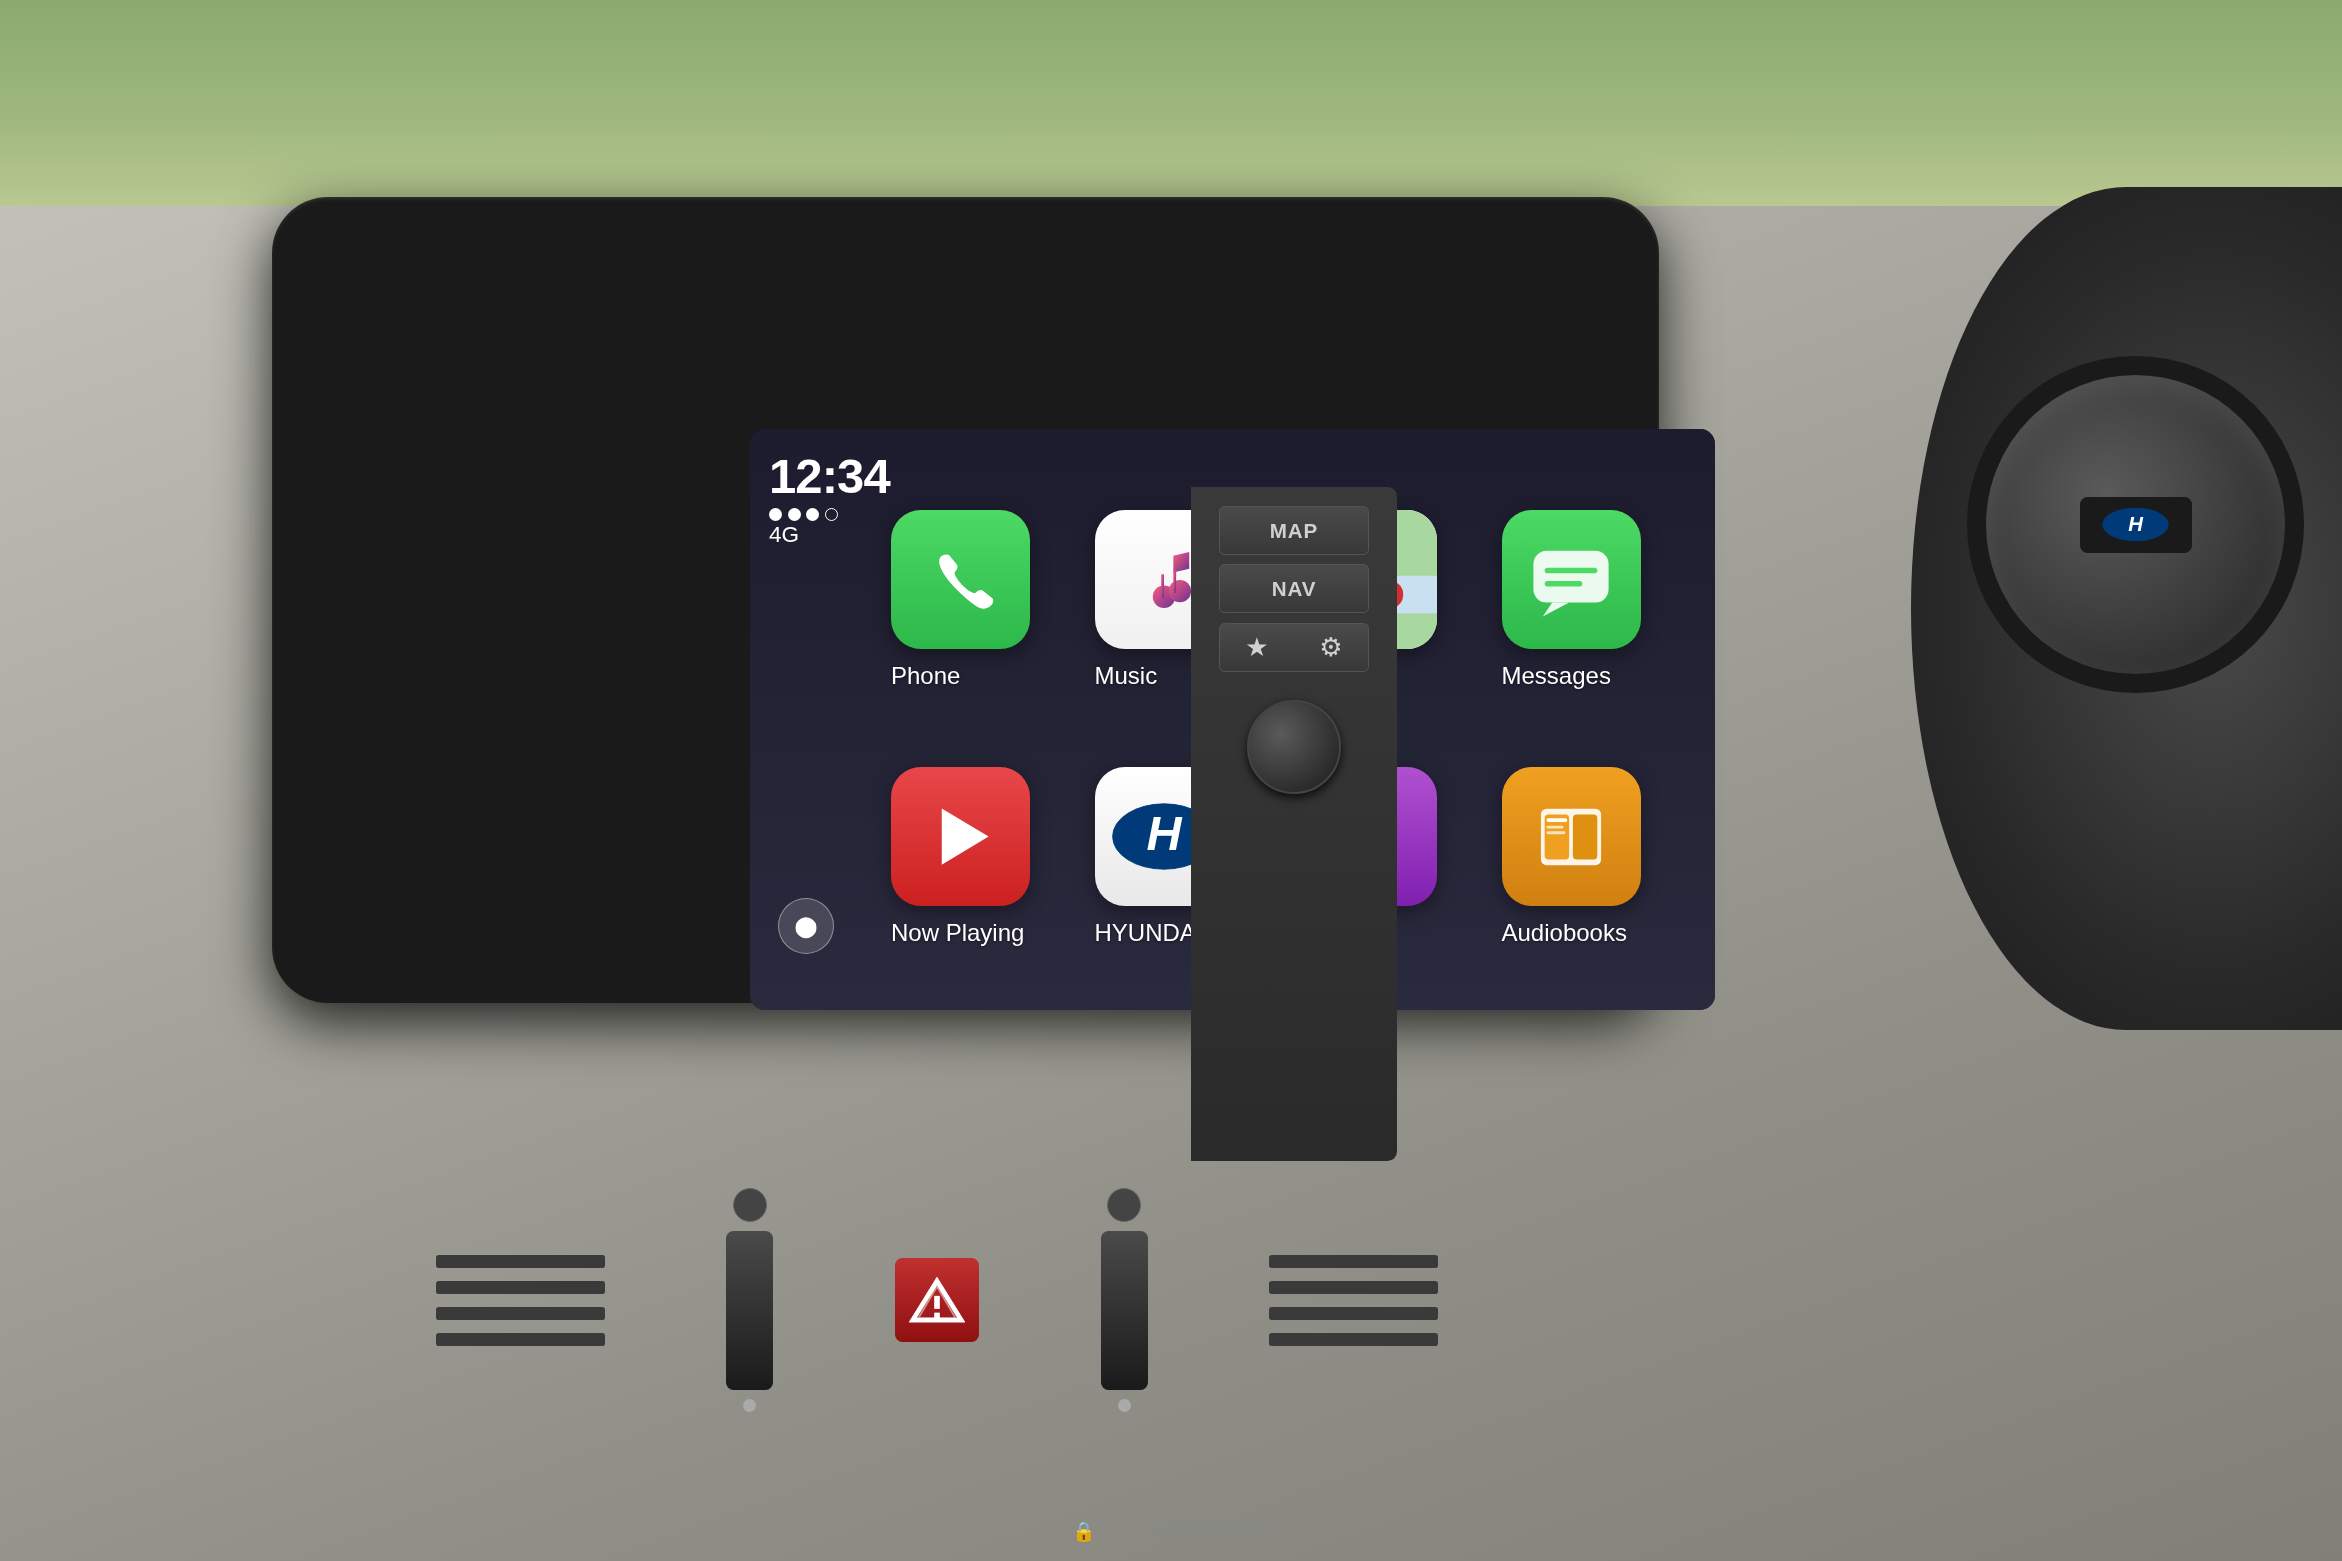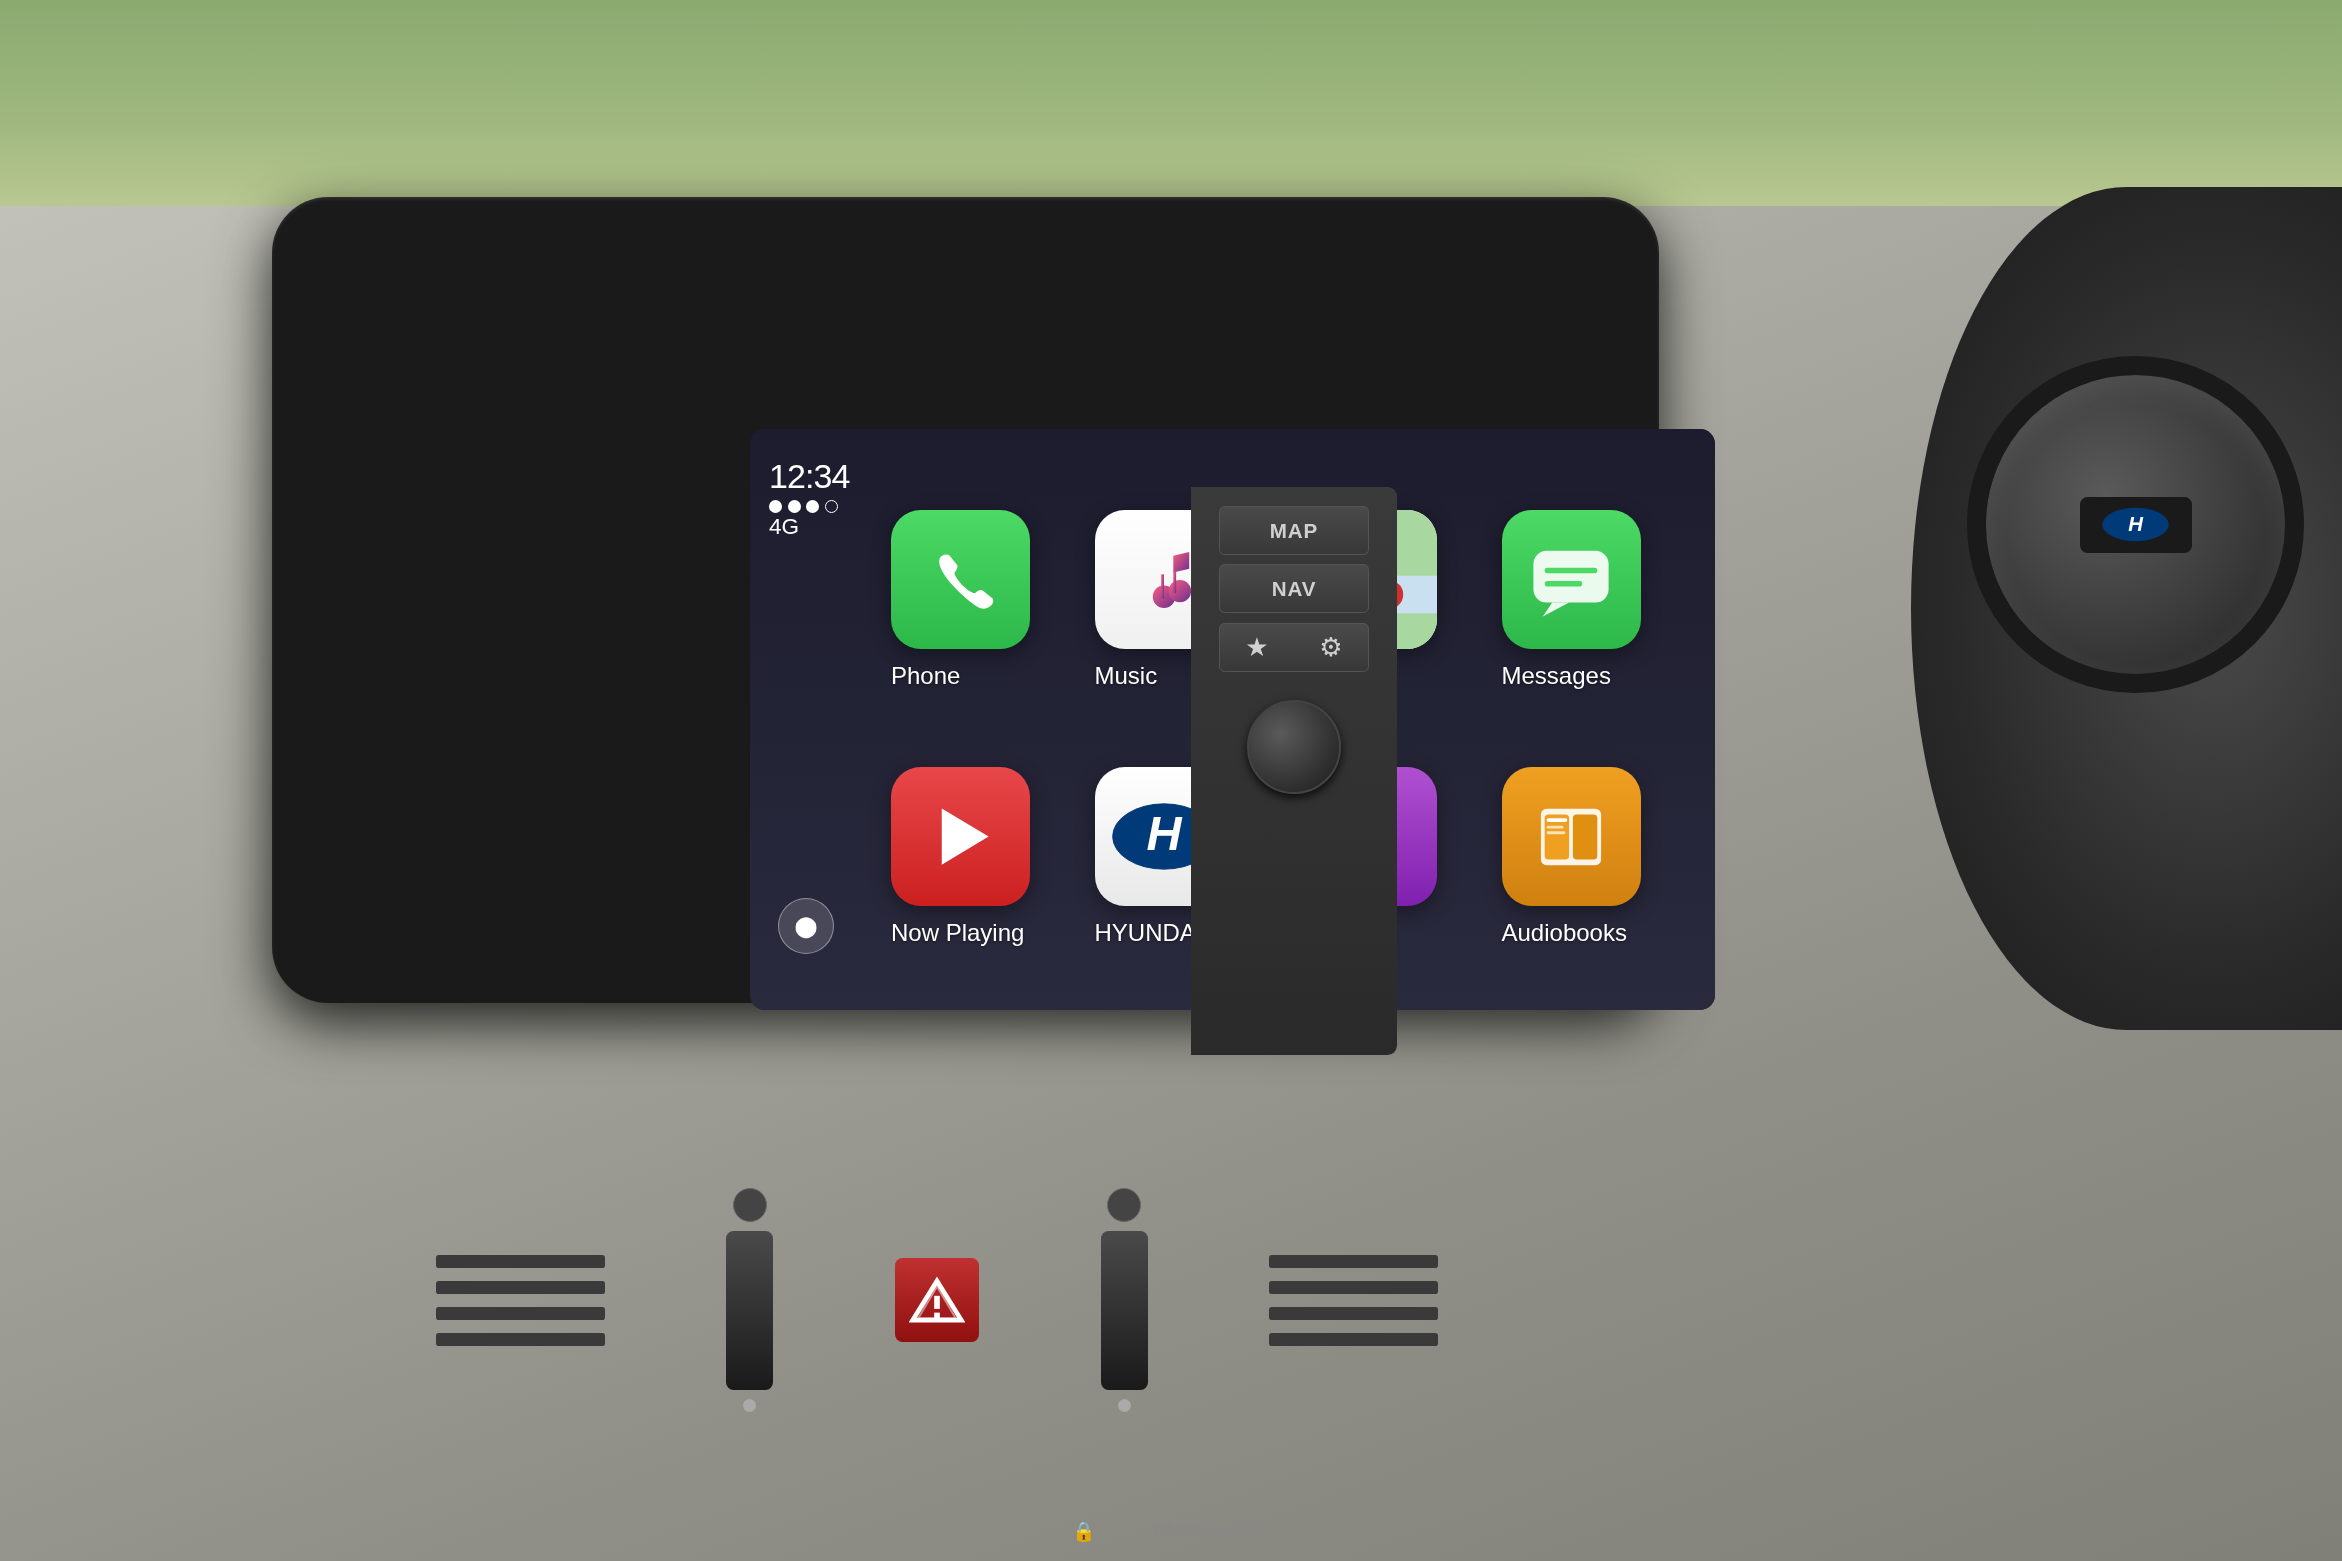--- a/index.html
+++ b/index.html
@@ -148,24 +148,23 @@
     
     .status-bar {
       position: absolute;
       top: 19px;
       left: 19px;
       z-index: 20;
     }
 
     .time-display {
       color: white;
-      font-size: 34px;
-      font-weight: 400;
+      font-size: 49px;
+      font-weight: 700;
       letter-spacing: -0.9px;
-      margin-top: 9px;
     }
 
     .signal-dots {
       display: flex;
       gap: 5.6px;
       margin-top: 3.7px;
     }
 
     .signal-dot {
       width: 13px;
@@ -274,21 +273,21 @@
     .icon-hyundai { background: linear-gradient(180deg, #ffffff 0%, #e8e8e8 100%); }
     .icon-podcasts { background: linear-gradient(180deg, #b050d0 0%, #8020b0 100%); }
     .icon-audiobooks { background: linear-gradient(180deg, #f0a020 0%, #d08010 100%); }
 
     
     .right-controls {
       position: absolute;
       top: 290px;
       right: 262px;
       width: 206px;
-      height: 568px;
+      height: 674px;
       background: linear-gradient(180deg, #3a3a3a 0%, #2a2a2a 100%);
       border-radius: 0 9.4px 9.4px 0;
       display: flex;
       flex-direction: column;
       align-items: center;
       padding: 19px 9.4px;
       gap: 9.4px;
       z-index: 10;
     }
 

